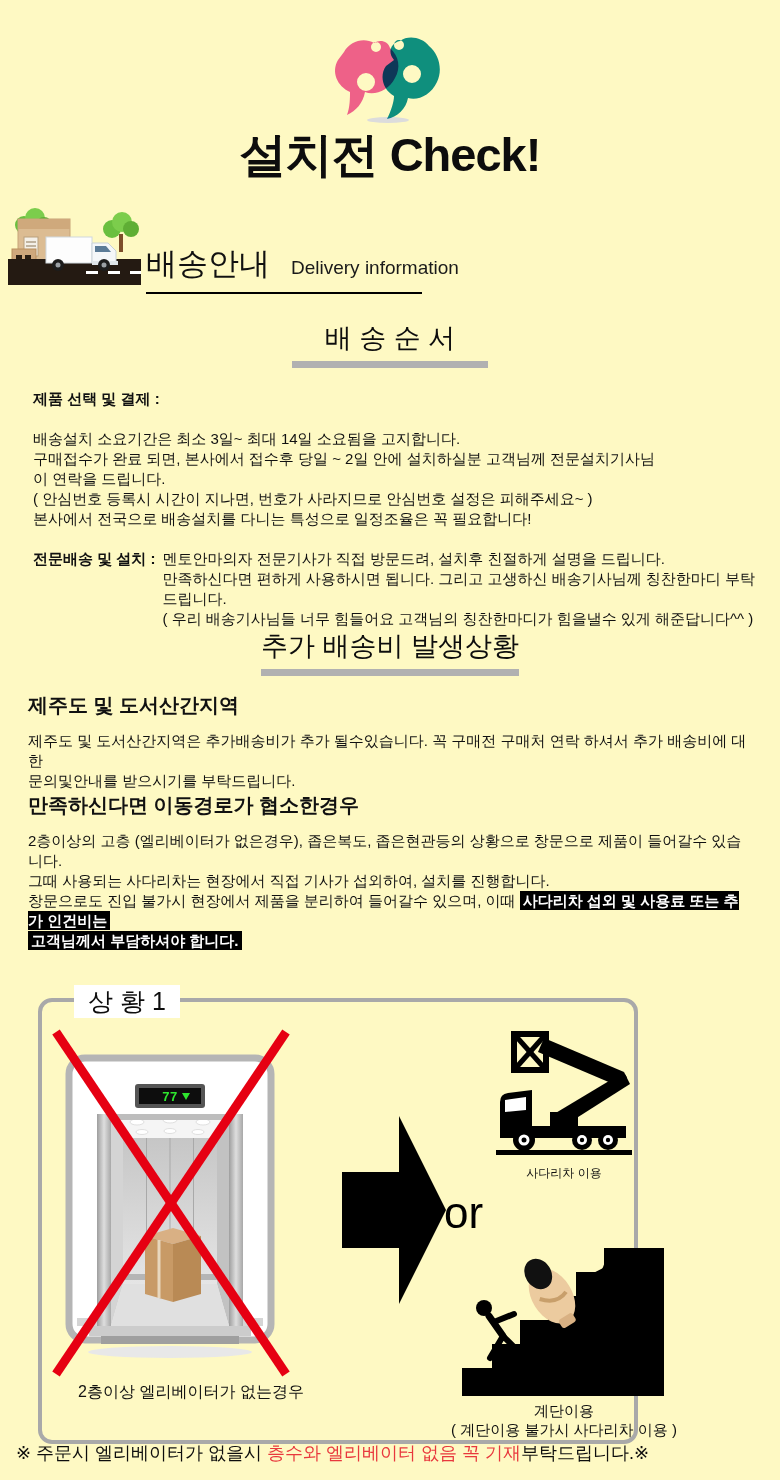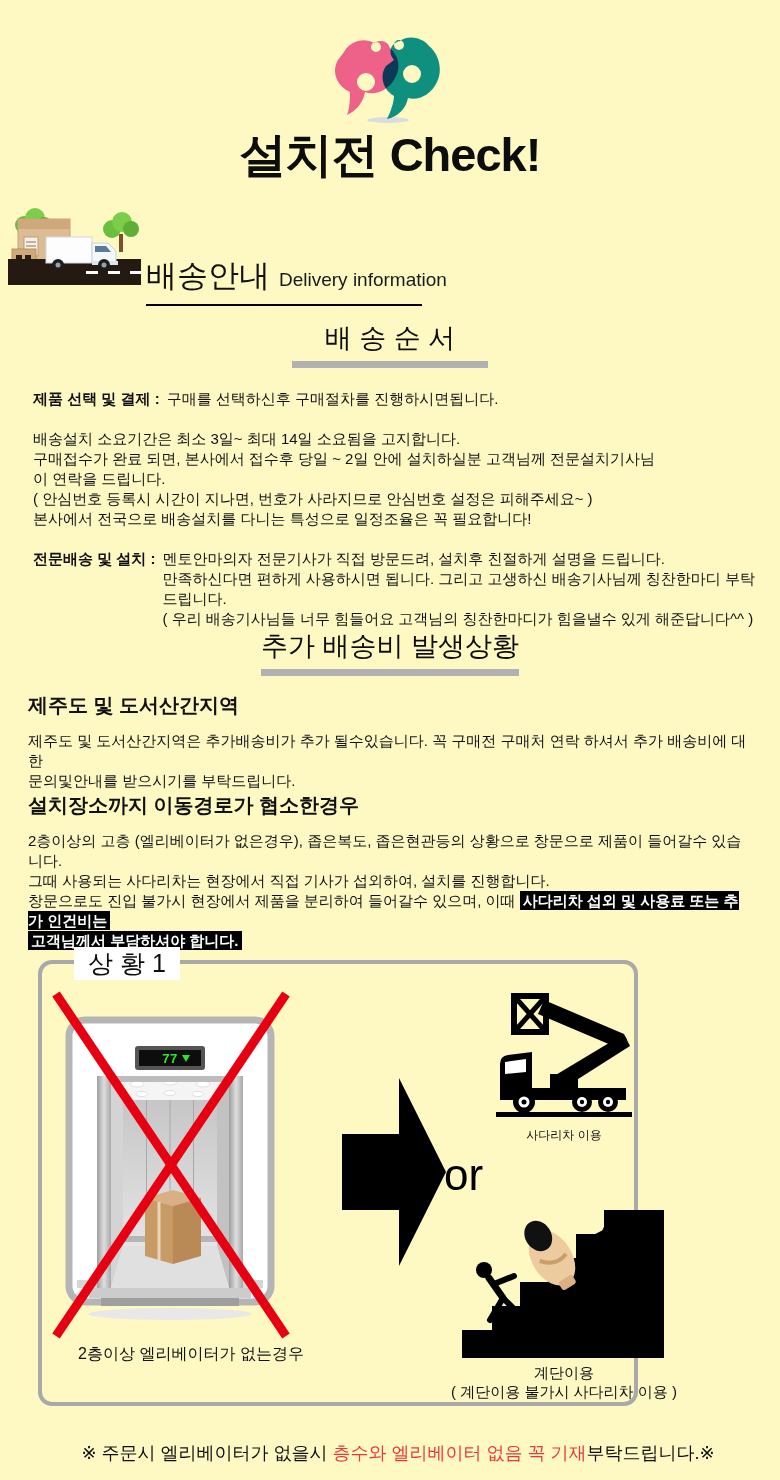--- a/index.html
+++ b/index.html
@@ -13,21 +13,21 @@
   .abs { position:absolute; }
 
   
   .logo { left:324px; top:30px; width:132px; height:94px; }
   .main-title { left:0; right:0; top:124px; text-align:center; font-size:47px; letter-spacing:-1px; color:#0d0d0d; }
 
   
   .truck-art { left:8px; top:207px; width:133px; height:85px; }
   .delivery-heading {
     left:146px; top:243px; width:276px; border-bottom:2px solid #000;
-    padding-bottom:7px; display:flex; align-items:baseline; gap:9px; white-space:nowrap;margin-top:12px;
+    padding-bottom:7px; display:flex; align-items:baseline; gap:21px; white-space:nowrap;
   }
   .delivery-heading .ko { font-size:31px; }
   .delivery-heading .en { font-size:19px; color:#1a1a1a; }
 
   
   .sec-head { left:0; right:0; text-align:center; }
   .sec-head h2 { font-size:27px; font-weight:400; color:#0d0d0d; }
   .sec-head .bar { height:7px; background:#b1b1b1; margin:5px auto 0; }
   .sec-order { top:320px; }
   .sec-order .bar { width:196px; }
@@ -44,39 +44,39 @@
   .subsec { left:28px; width:724px; }
   .subsec-jeju { top:692px; }
   .subsec-narrow { top:792px; }
   .sub-title { font-size:20px; font-weight:700; margin-bottom:12px; }
   .sub-text { font-size:15px; line-height:20px; white-space:pre-line; }
   .subsec-narrow .sub-text { margin-top:3px; }
   .hl { background:#000; color:#fff; font-weight:700; padding:1px 3px; }
 
   
   .sit-box {
-    left:38px; top:960px; width:600px; height:446px;
+    left:38px; top:998px; width:600px; height:446px;
     border:4px solid #a9a9a9; border-radius:14px;
   }
   .sit-label {
     position:absolute; top:-17px; left:32px; background:#fff;
     padding:0 14px; font-size:25px; color:#0d0d0d; white-space:nowrap;
   }
   .elevator-wrap { left:6px; top:20px; width:268px; height:362px; }
   .elevator-caption { left:8px; top:380px; width:282px; text-align:center; font-size:16px; }
   .arrow-wrap { left:300px; top:106px; width:104px; height:204px; }
   .ladder-wrap { left:452px; top:26px; width:140px; height:130px; }
   .ladder-caption { left:402px; top:163px; width:240px; text-align:center; font-size:12px; }
   .or-text { left:402px; top:186px; width:240px; text-align:left; font-size:44px; color:#000; }
   .stairs-wrap { left:414px; top:230px; width:208px; height:164px; }
   .stairs-caption { left:392px; top:400px; width:260px; text-align:center; font-size:15px; }
   .stairs-subcaption { left:372px; top:419px; width:300px; text-align:center; font-size:15px; }
 
   
-  .footer-note { left:0; right:0; top:1441px; text-align:center; font-size:18px; color:#0d0d0d;padding-left:16px; }
+  .footer-note { left:0; right:0; top:1441px; text-align:left; font-size:18px; color:#0d0d0d;padding-left:16px; }
   .footer-note .red { color:#e8383d; }
 </style>
 </head>
 <body>
 
 <div class="canvas">
 
   <div class="abs logo">
     <svg width="132" height="94" viewBox="0 0 132 94" aria-hidden="true">
       <ellipse cx="64" cy="90" rx="21" ry="3" fill="#dcdcdc"></ellipse>
@@ -136,21 +136,20 @@
   </div>
 
   <div class="abs sec-head sec-order">
     <h2>배 송 순 서</h2>
     <div class="bar"></div>
   </div>
 
   <div class="abs order-list">
     <div class="order-item">
       <span class="order-label">제품 선택 및 결제 :</span>
-      <span class="order-text">구매를 선택하신후 구매절차를 진행하시면됩니다.</span>
     </div>
     <div class="order-item">
       <span class="order-text">배송설치 소요기간은 최소 3일~ 최대 14일 소요됨을 고지합니다.
 구매접수가 완료 되면, 본사에서 접수후 당일 ~ 2일 안에 설치하실분 고객님께 전문설치기사님
 이 연락을 드립니다.
 ( 안심번호 등록시 시간이 지나면, 번호가 사라지므로 안심번호 설정은 피해주세요~ )
 본사에서 전국으로 배송설치를 다니는 특성으로 일정조율은 꼭 필요합니다!</span>
     </div>
     <div class="order-item">
       <span class="order-label">전문배송 및 설치 :</span>
@@ -165,21 +164,21 @@
     <div class="sub-text">제주도 및 도서산간지역은 추가배송비가 추가 될수있습니다. 꼭 구매전 구매처 연락 하셔서 추가 배송비에 대한
 문의및안내를 받으시기를 부탁드립니다.</div>
   </div>
 
   <div class="abs sec-head sec-extra">
     <h2>추가 배송비 발생상황</h2>
     <div class="bar"></div>
   </div>
 
   <div class="abs subsec subsec-narrow">
-    <div class="sub-title">설치장소까지 이동경로가 협소한경우</div>
+    <div class="sub-title">만족하신다면 이동경로가 협소한경우</div>
     <div class="sub-text"><span>2층이상의 고층 (엘리베이터가 없은경우), 좁은복도, 좁은현관등의 상황으로 창문으로 제품이 들어갈수 있습니다.
 그때 사용되는 사다리차는 현장에서 직접 기사가 섭외하여, 설치를 진행합니다.
 창문으로도 진입 불가시 현장에서 제품을 분리하여 들어갈수 있으며, 이때 </span><span class="hl">사다리차 섭외 및 사용료 또는 추가 인건비는</span><br><span class="hl">고객님께서 부담하셔야 합니다.</span></div>
   </div>
 
   <div class="abs sit-box">
     <div class="sit-label">상 황 1</div>
 
     <div class="abs elevator-wrap">
       <svg width="268" height="362" viewBox="0 0 268 362" aria-hidden="true">

